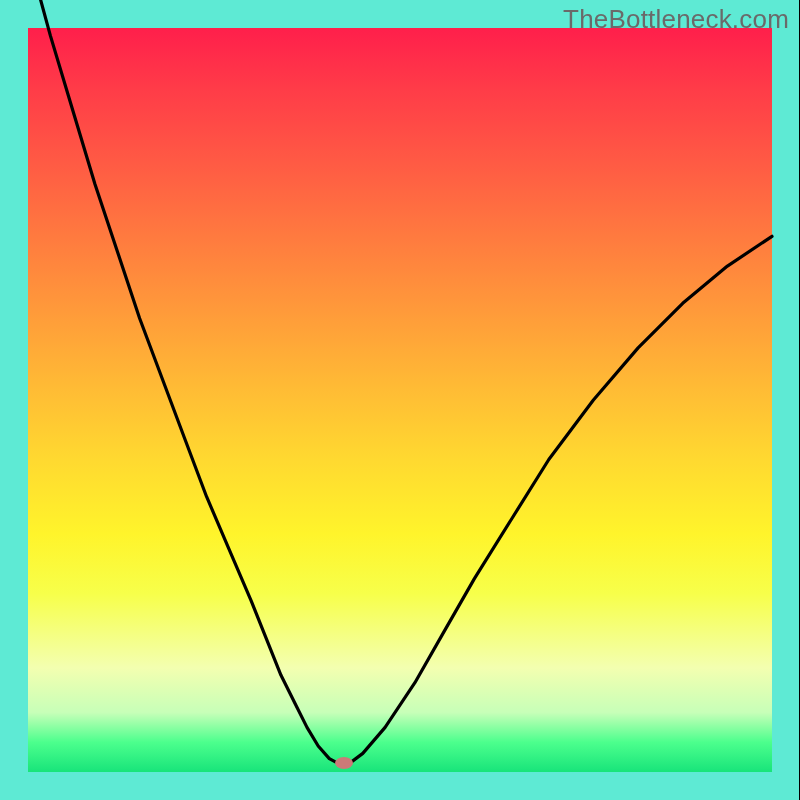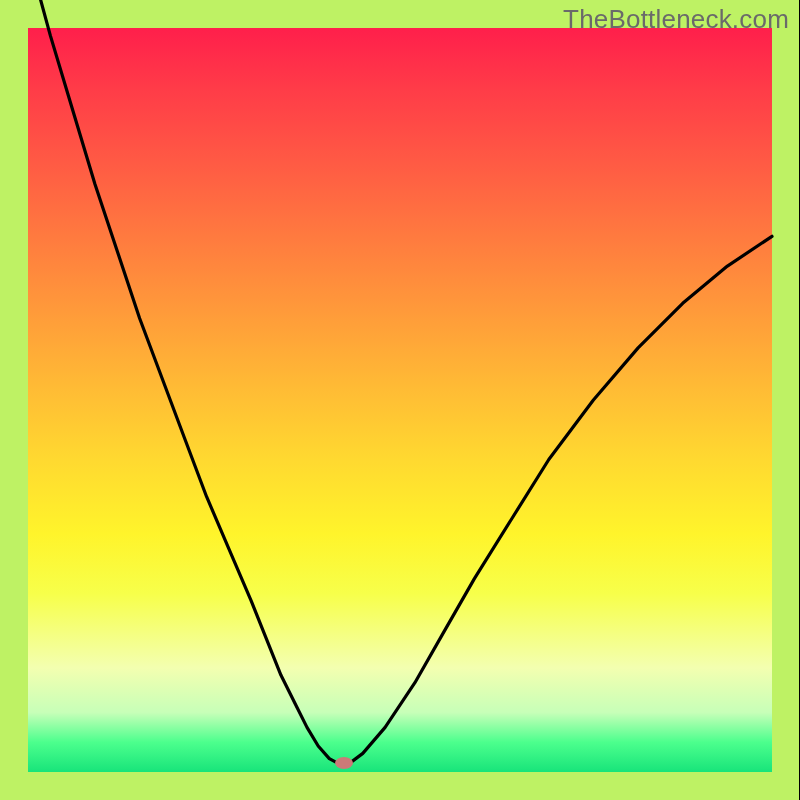--- a/index.html
+++ b/index.html
@@ -8,21 +8,21 @@
     width: 800px;
     height: 800px;
     background: #000;
     overflow: hidden;
     font-family: Arial, Helvetica, sans-serif;
   }
   .frame {
     position: absolute;
     left: 0; top: 0;
     width: 799px; height: 800px;
-    background: #bef264;
+    background: #5eead4;
   }
   .plot-area {
     position: absolute;
     left: 28px;
     top: 28px;
     width: 744px;
     height: 744px;
     background: linear-gradient(to bottom,
       #ff1f4b 0%,
       #ff3b48 8%,

